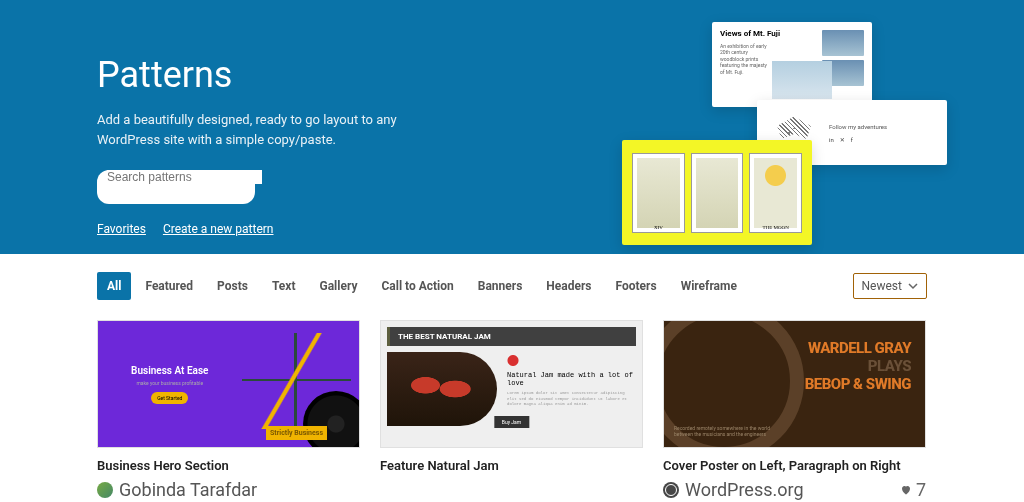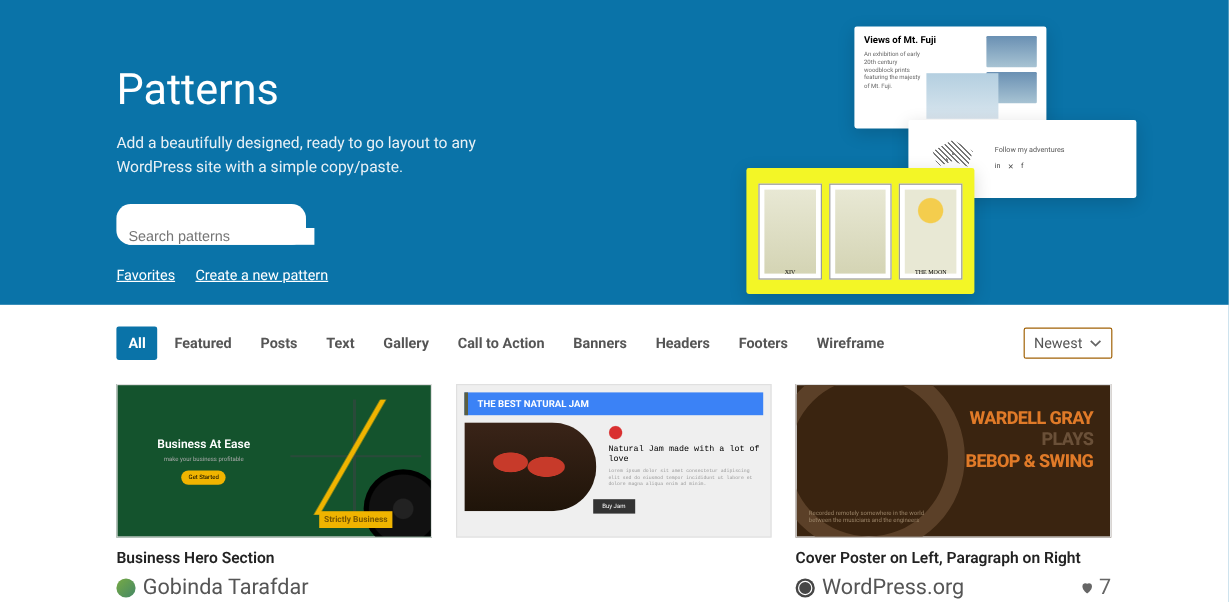--- a/index.html
+++ b/index.html
@@ -35,21 +35,21 @@
       line-height: 1.55;
       margin-bottom: 20px;
       color: #e9f1f6;
     }
     .search-wrap {
       background: #fff;
       border-radius: 12px;
       height: 34px;
       width: 158px;
       display: flex;
-      align-items: flex-end;
+      align-items: flex-start;
       padding: 0 10px;
       margin-bottom: 18px;
     }
     .search-input {
       flex: 1;
       border: none;
       outline: none;
       font-size: 12px;
       color: #555;
     }
@@ -152,39 +152,39 @@
     .card-item { width: 263px; }
     .thumb {
       width: 100%;
       height: 128px;
       background: #f5f5f5;
       border: 1px solid #e0e0e0;
       position: relative;
       overflow: hidden;
     }
     
-    .th1 { background: #14532d; display: flex; justify-content: flex-end; }
+    .th1 { background: #6d28d9; display: flex; justify-content: flex-end; }
     .th1 .left { width: 55%; display: flex; flex-direction: column; justify-content: center; align-items: center; color: #fff; }
     .th1 .left .h { font-size: 10px; font-weight: 600; margin-bottom: 4px; }
     .th1 .left .s { font-size: 5px; color: #aaa; margin-bottom: 6px; }
     .th1 .left .btn { background: #f0b400; color: #000; font-size: 5px; padding: 3px 6px; border-radius: 8px; }
     .th1 .right { flex: 1; position: relative; }
     .th1 .chart { position: absolute; inset: 12px 8px 18px 0; background:
       linear-gradient(transparent 48%, #2a4a3a 48% 50%, transparent 50%),
       linear-gradient(90deg, transparent 48%, #2a4a3a 48% 50%, transparent 50%);
     }
     .th1 .chart::before { content:""; position:absolute; inset:0; background:
       linear-gradient(120deg, transparent 45%, #f0b400 46% 48%, transparent 49%);
     }
     .th1 .vinyl { position:absolute; right:-10px; bottom:-10px; width:66px; height:66px; border-radius:50%; background: radial-gradient(circle, #222 8px, #111 9px 28px, #000 29px); }
     .th1 .tag { position:absolute; right:32px; bottom:7px; background:#f0b400; color:#7a5800; font-size:7px; font-weight:bold; padding:3px 4px; }
 
     
     .th2 { background: #efefef; padding: 6px; }
-    .th2 .bar { background: #3b82f6; color: #fff; font-size: 8px; font-weight: bold; padding: 5px 8px; margin-bottom: 6px; border-left: 3px solid #5d5f3f; }
+    .th2 .bar { background: #404040; color: #fff; font-size: 8px; font-weight: bold; padding: 5px 8px; margin-bottom: 6px; border-left: 3px solid #5d5f3f; }
     .th2 .body { display: flex; gap: 10px; position: relative; }
     .th2 .photo { width: 110px; height: 74px; background:
       radial-gradient(ellipse at 35% 45%, #c73a2a 14px, transparent 15px),
       radial-gradient(ellipse at 62% 50%, #c73a2a 15px, transparent 16px),
       linear-gradient(#3a2418, #1f1409);
       border-radius: 0 40px 40px 0;
     }
     .th2 .info { flex: 1; padding-top: 2px; font-family: Liberation Mono, monospace; }
     .th2 .straw { width: 12px; height: 13px; background: radial-gradient(circle,#d93030 5px, transparent 6px); margin-bottom: 4px; }
     .th2 .info .h { font-size: 7px; margin-bottom: 4px; }
@@ -331,20 +331,21 @@
         <div class="body">
           <div class="photo"></div>
           <div class="info">
             <div class="straw"></div>
             <div class="h">Natural Jam made with a lot of love</div>
             <div class="p">Lorem ipsum dolor sit amet consectetur adipiscing elit sed do eiusmod tempor incididunt ut labore et dolore magna aliqua enim ad minim.</div>
           </div>
           <div class="buy">Buy Jam</div>
         </div>
       </div>
+      <div class="card-title">Feature Natural Jam</div>
     </div>
 
     <div class="card-item">
       <div class="thumb th3">
         <div class="circ"></div>
         <div class="txt">
           <div class="t1">WARDELL GRAY</div>
           <div class="t2">PLAYS</div>
           <div class="t3">BEBOP &amp; SWING</div>
         </div>

